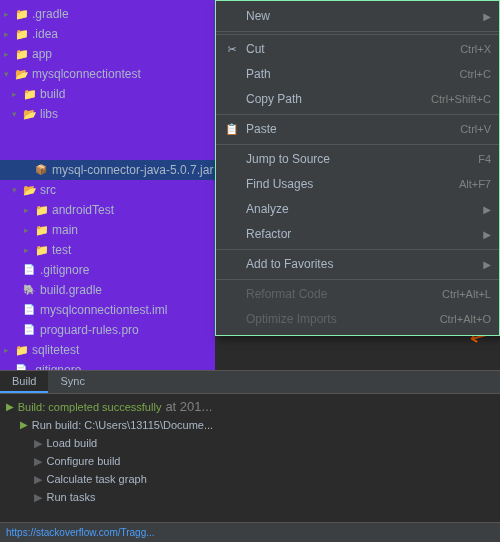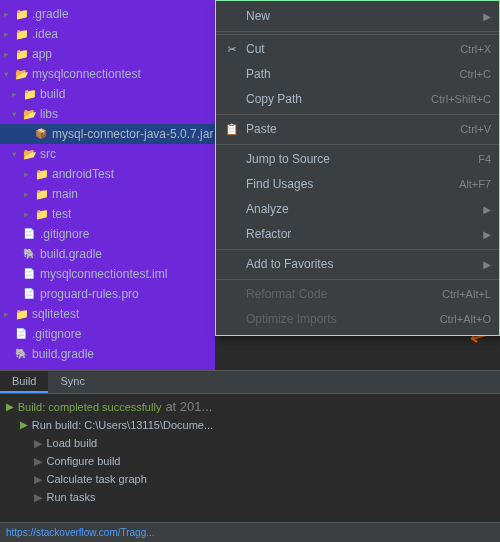--- a/index.html
+++ b/index.html
@@ -35,21 +35,21 @@
     .tree-item {
       display: flex;
       align-items: center;
       padding: 1px 0;
       padding-left: 4px;
       cursor: pointer;
       white-space: nowrap;
       font-size: 12px;
       line-height: 18px;
     }
-    .tree-item.selected { background: #214283; }
+    .tree-item.selected { background: #214283; margin-top: 36px; }
 
     .tree-icon {
       width: 16px;
       height: 16px;
       display: inline-flex;
       align-items: center;
       justify-content: center;
       margin-right: 2px;
       font-size: 10px;
       flex-shrink: 0;

